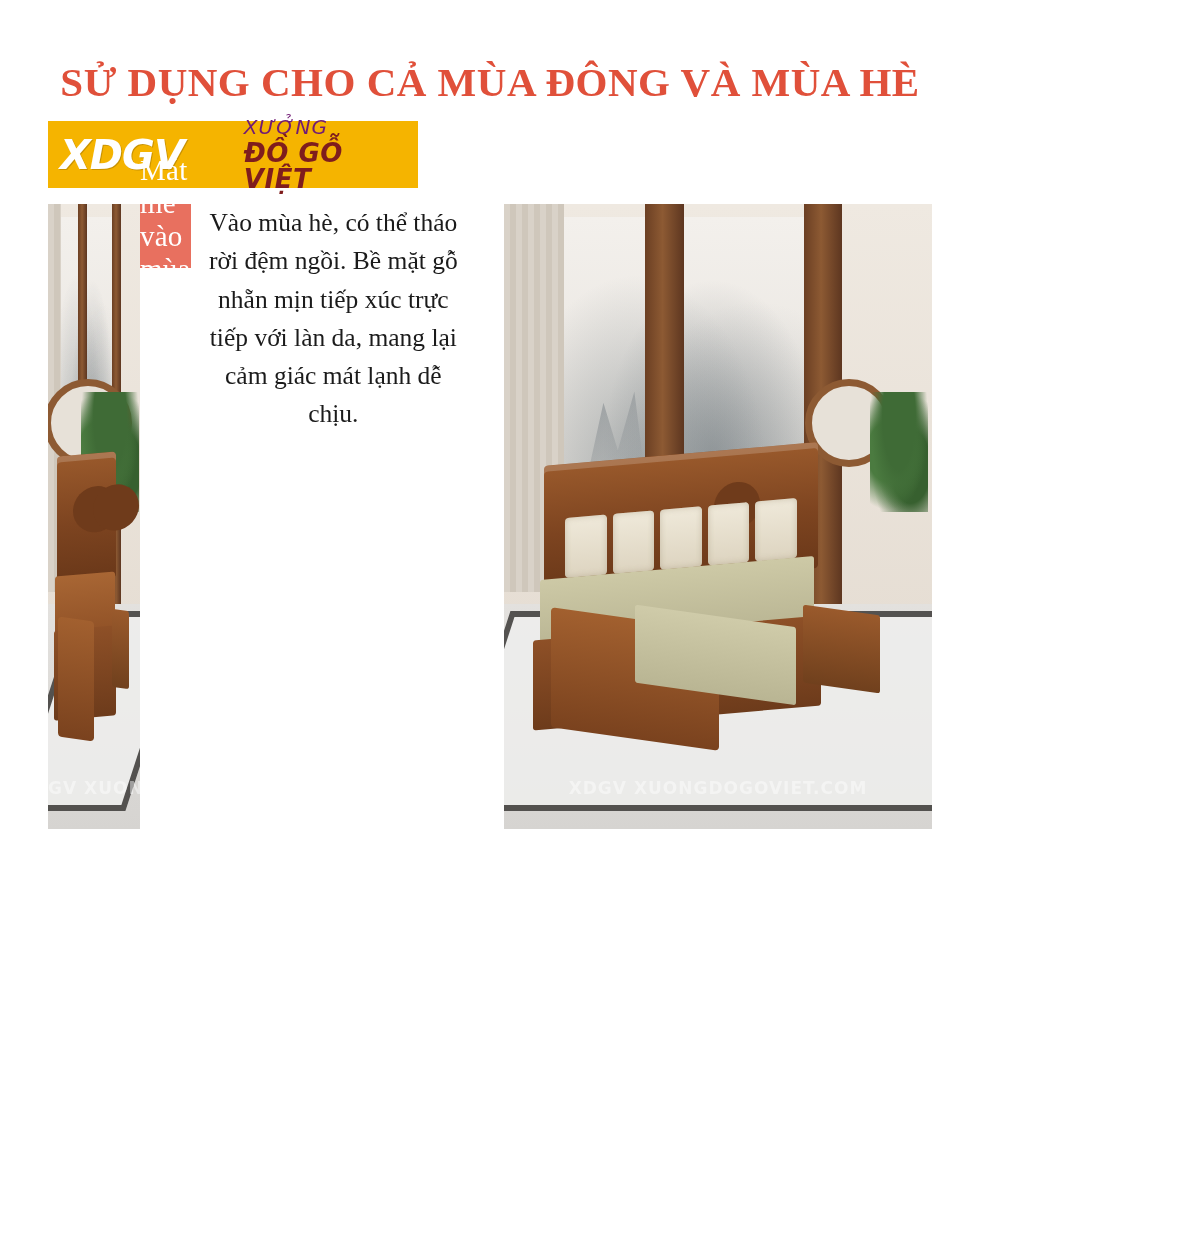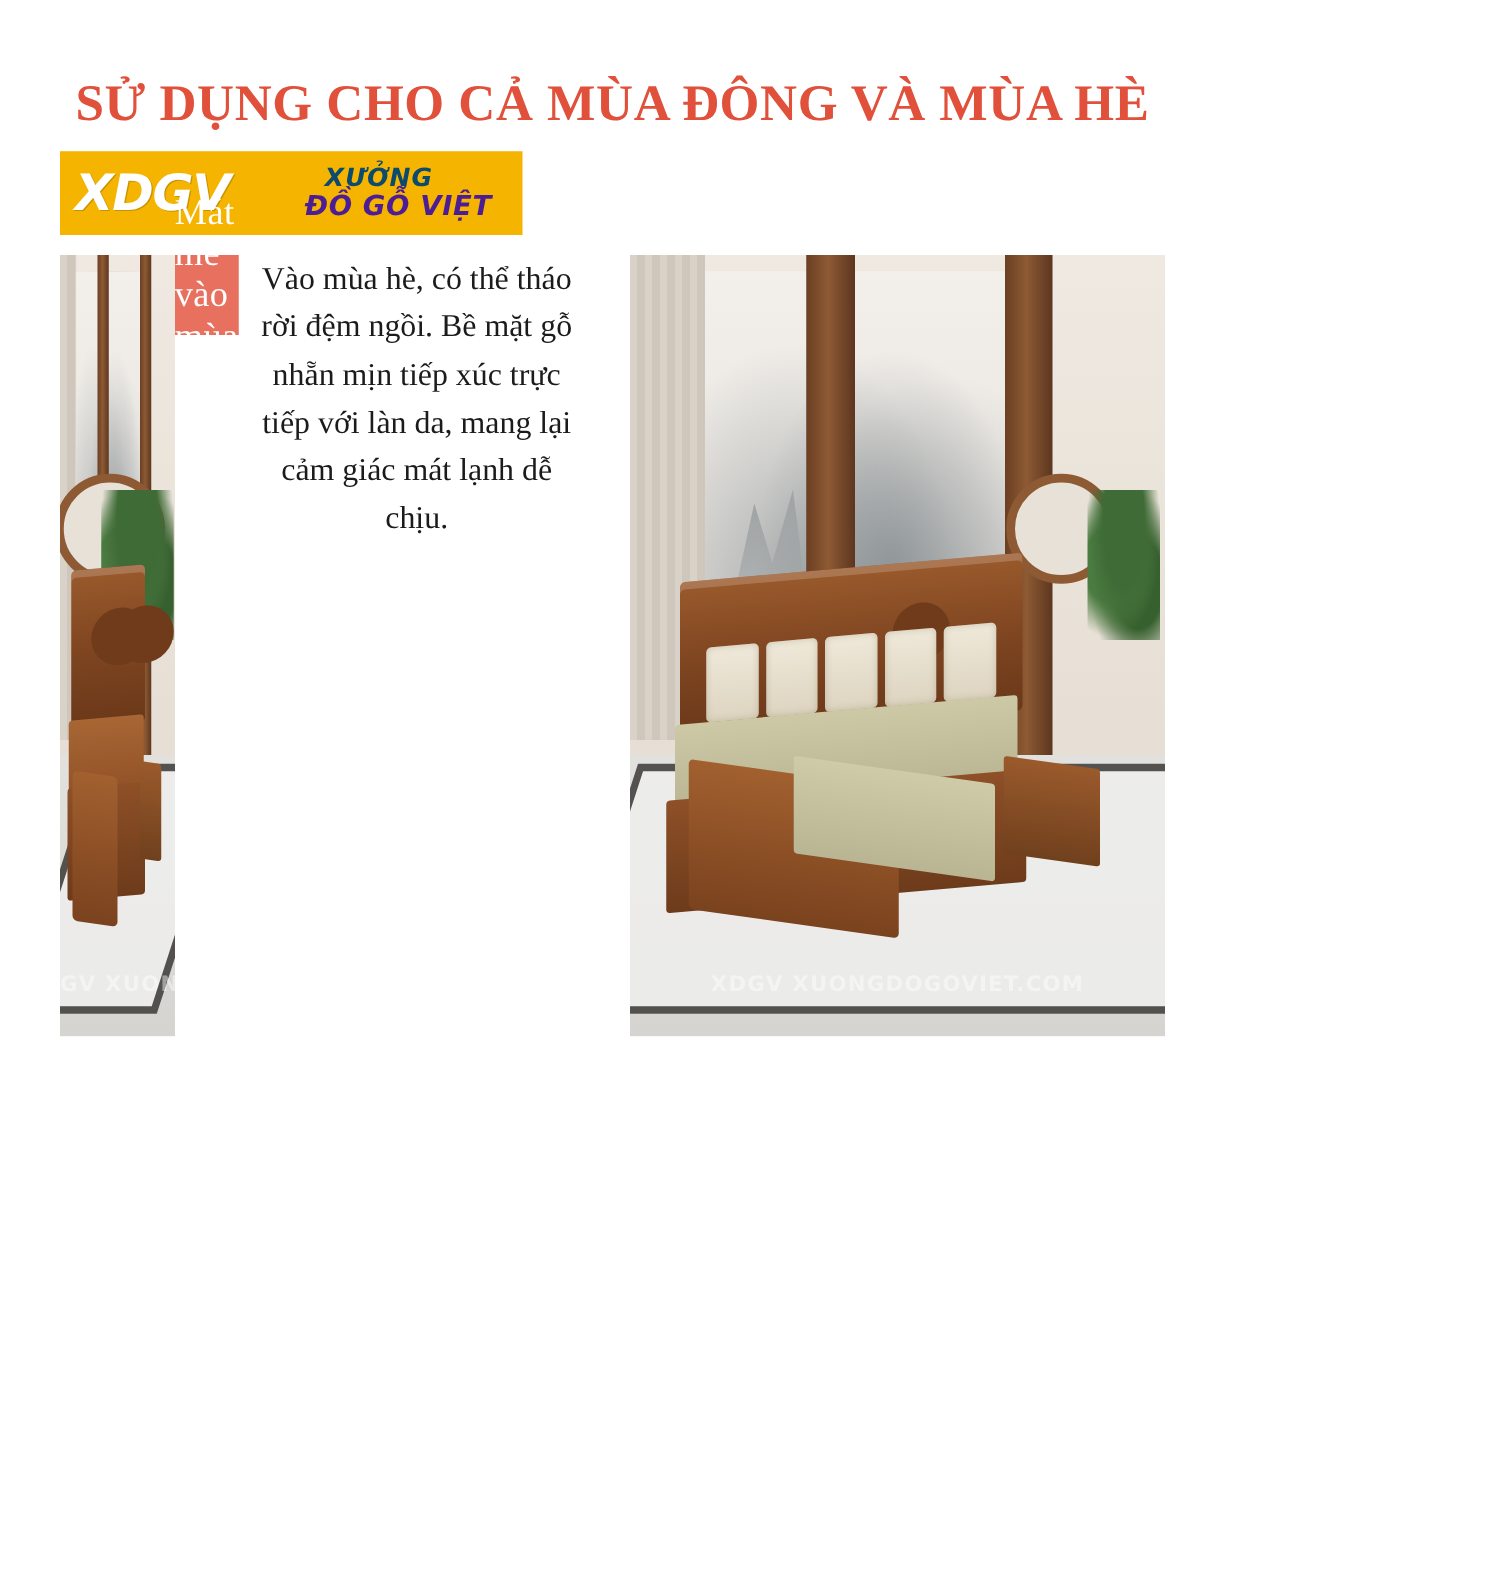--- a/index.html
+++ b/index.html
@@ -68,33 +68,32 @@
     padding-right: 12px;
   }
   .logo-right {
     display: flex;
     flex-direction: column;
     justify-content: center;
     line-height: 1;
   }
   .logo-line1 {
     font-family: "DejaVu Sans", sans-serif;
-    font-weight: bold;
+    font-weight: normal;
     font-style: italic;
     font-size: 20px;
-    color: #0c4a6e;
+    color: #701a75;
     letter-spacing: 1px;
-    margin-left: 16px;
   }
   .logo-line2 {
     font-family: "DejaVu Sans", sans-serif;
     font-weight: bold;
     font-style: italic;
-    font-size: 22px;
-    color: #4c1d95;
+    font-size: 26px;
+    color: #7f1d1d;
     letter-spacing: 0.5px;
     margin-top: 3px;
   }
 
   
   .cards {
     margin-top: 16px;
     display: flex;
     gap: 28px;
   }

